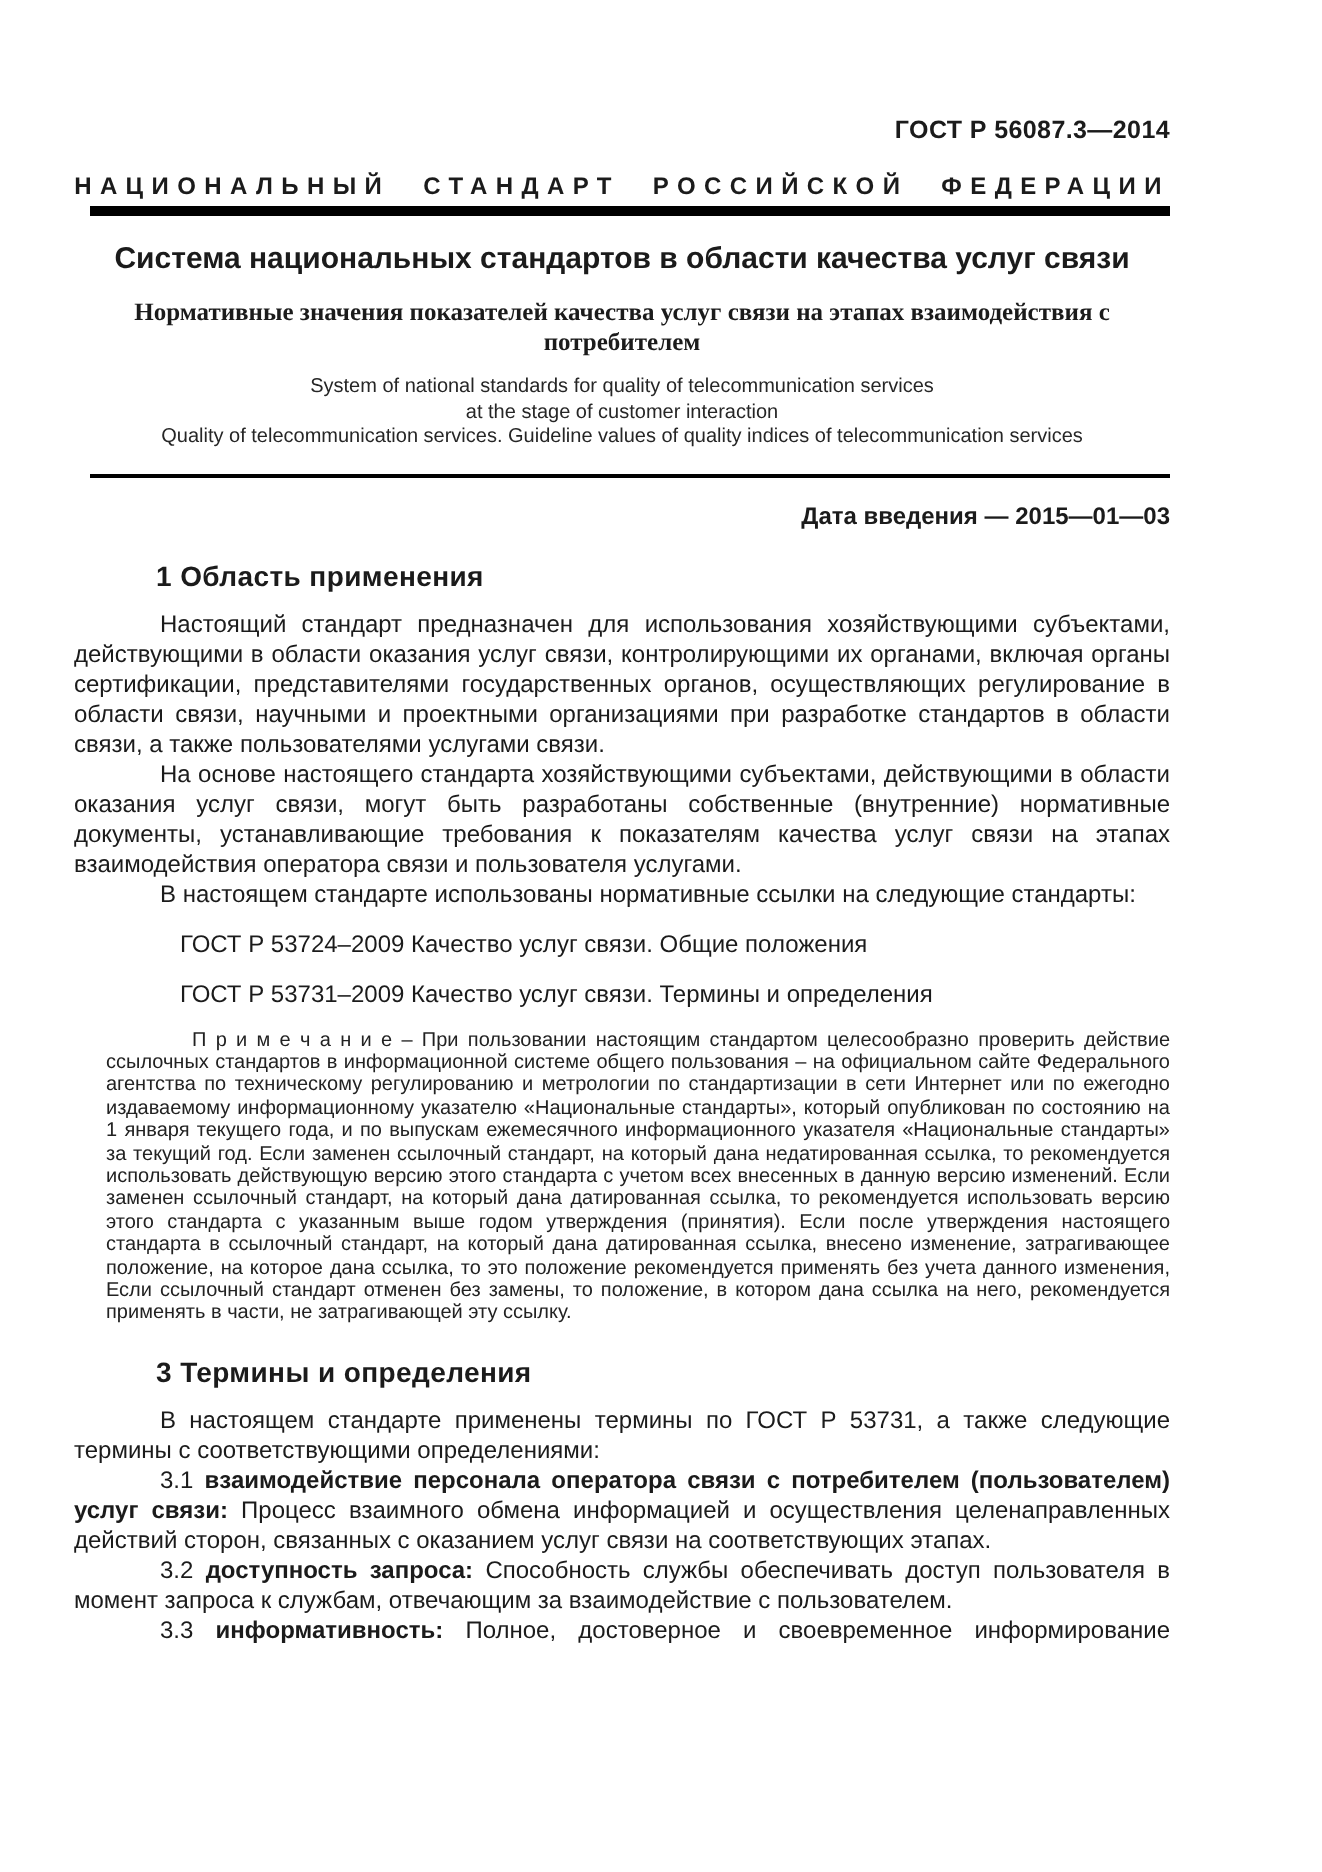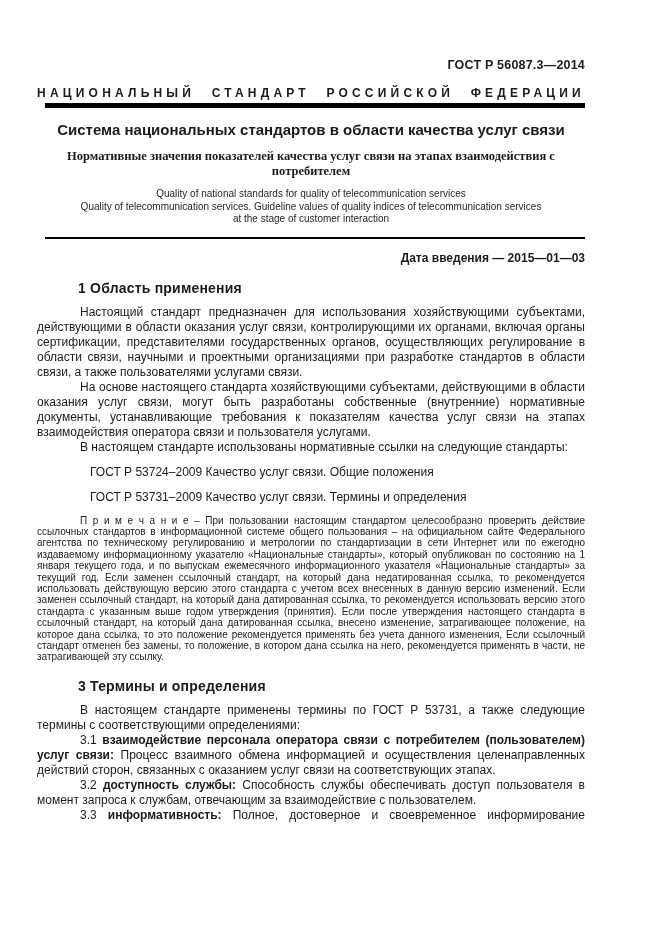--- a/index.html
+++ b/index.html
@@ -46,21 +46,21 @@
   }
   .para {
     font-size: 12px; line-height: 15px;
     text-align: justify; text-indent: 43px;
     margin: 0;
   }
   .ref-line { font-size: 12px; line-height: 15px; text-indent: 43px; margin: 10px; text-align: left; }
   .note {
     font-size: 10px; line-height: 11.4px;
     text-align: justify; text-indent: 43px;
-    margin: 1px 0 0 0; color: #222;
+    margin: 1px 0 0 16px; color: #222;
   }
   .term b { font-weight: bold; }
   .footer-rule { height: 1.5px; background: #000; margin-top: 0; }
   .footer-row {
     display: flex; justify-content: space-between; align-items: flex-start;
     margin-top: 2px; font-size: 16px; gap: 24px;
   }
   .edition { font-weight: bold; margin-left: 20px; }
   .page-num { font-weight: normal; margin-right: 2px; }
 </style>
@@ -70,44 +70,44 @@
 <div class="page">
 
   <div class="gost-code">ГОСТ Р 56087.3—2014</div>
 
   <div class="nat-std">НАЦИОНАЛЬНЫЙ СТАНДАРТ РОССИЙСКОЙ ФЕДЕРАЦИИ</div>
   <div class="bar"></div>
 
   <div class="t-system">Система национальных стандартов в области качества услуг связи</div>
   <div class="t-sub">Нормативные значения показателей  качества услуг связи на этапах взаимодействия с потребителем</div>
   <div class="t-eng">
-    <div>Quality of national standards for quality of telecommunication services</div>
+    <div>System of national standards for quality of telecommunication services</div>
+    <div>at the stage of customer interaction</div>
     <div>Quality of  telecommunication services. Guideline values of quality indices of telecommunication services</div>
-    <div>at the stage of customer interaction</div>
   </div>
 
   <div class="rule2"></div>
 
   <div class="eff-date">Дата введения — 2015—01—03</div>
 
   <div class="sec-h">1 Область применения</div>
   <p class="para">Настоящий стандарт предназначен для использования хозяйствующими субъектами, действующими в области оказания услуг связи, контролирующими их органами, включая органы сертификации, представителями государственных органов, осуществляющих регулирование в области связи, научными и проектными организациями при разработке стандартов в области связи, а также пользователями услугами связи.</p>
   <p class="para">На основе настоящего стандарта хозяйствующими субъектами, действующими в области оказания услуг связи, могут быть разработаны собственные (внутренние) нормативные документы, устанавливающие требования к показателям  качества  услуг связи на этапах взаимодействия оператора связи и пользователя услугами.</p>
 
   <p class="para">В настоящем стандарте использованы нормативные ссылки на следующие стандарты:</p>
   <p class="ref-line">ГОСТ Р 53724–2009 Качество услуг связи. Общие положения</p>
   <p class="ref-line">ГОСТ Р 53731–2009 Качество услуг связи. Термины и определения</p>
   <p class="note">П р и м е ч а н и е – При пользовании настоящим стандартом целесообразно проверить действие ссылочных стандартов в информационной системе общего пользования – на официальном сайте Федерального агентства по техническому регулированию и метрологии по стандартизации в сети Интернет или по ежегодно издаваемому информационному указателю «Национальные стандарты», который опубликован по состоянию на 1 января текущего года, и по выпускам ежемесячного информационного указателя «Национальные стандарты» за текущий год. Если заменен ссылочный стандарт, на который дана недатированная ссылка, то рекомендуется использовать действующую версию этого стандарта с учетом всех внесенных в данную версию изменений. Если заменен ссылочный стандарт, на который дана датированная ссылка, то рекомендуется использовать версию этого стандарта с указанным выше годом утверждения (принятия). Если после утверждения настоящего стандарта в ссылочный стандарт, на который дана датированная ссылка, внесено изменение, затрагивающее положение, на которое дана ссылка, то это положение рекомендуется применять без учета данного изменения, Если ссылочный стандарт отменен без замены, то положение, в котором дана ссылка на него, рекомендуется применять в части, не затрагивающей эту ссылку.</p>
 
   <div class="sec-h">3   Термины и определения</div>
   <p class="para">В настоящем стандарте применены термины по ГОСТ Р 53731, а также следующие термины с соответствующими определениями:</p>
 
   <p class="para term"><span>3.1</span> <b>взаимодействие персонала оператора связи с потребителем (пользователем) услуг связи:</b> <span>Процесс взаимного обмена информацией  и осуществления целенаправленных действий сторон, связанных с оказанием услуг связи на соответствующих этапах.</span></p>
 
-  <p class="para term"><span>3.2</span> <b>доступность службы:</b> <span>Способность службы обеспечивать доступ пользователя в момент запроса к службам, отвечающим за взаимодействие с пользователем.</span></p>
+  <p class="para term"><span>3.2</span> <b>доступность запроса:</b> <span>Способность службы обеспечивать доступ пользователя в момент запроса к службам, отвечающим за взаимодействие с пользователем.</span></p>
 
   <p class="para term"><span>3.3</span> <b>информативность:</b> <span>Полное, достоверное и своевременное информирование потребителя о предоставляемой услуге.</span></p>
 
   <div class="footer-rule"></div>
   <div class="footer-row">
     <span class="edition">Издание официальное</span>
     <span class="page-num">1</span>
   </div>
 
 </div>

